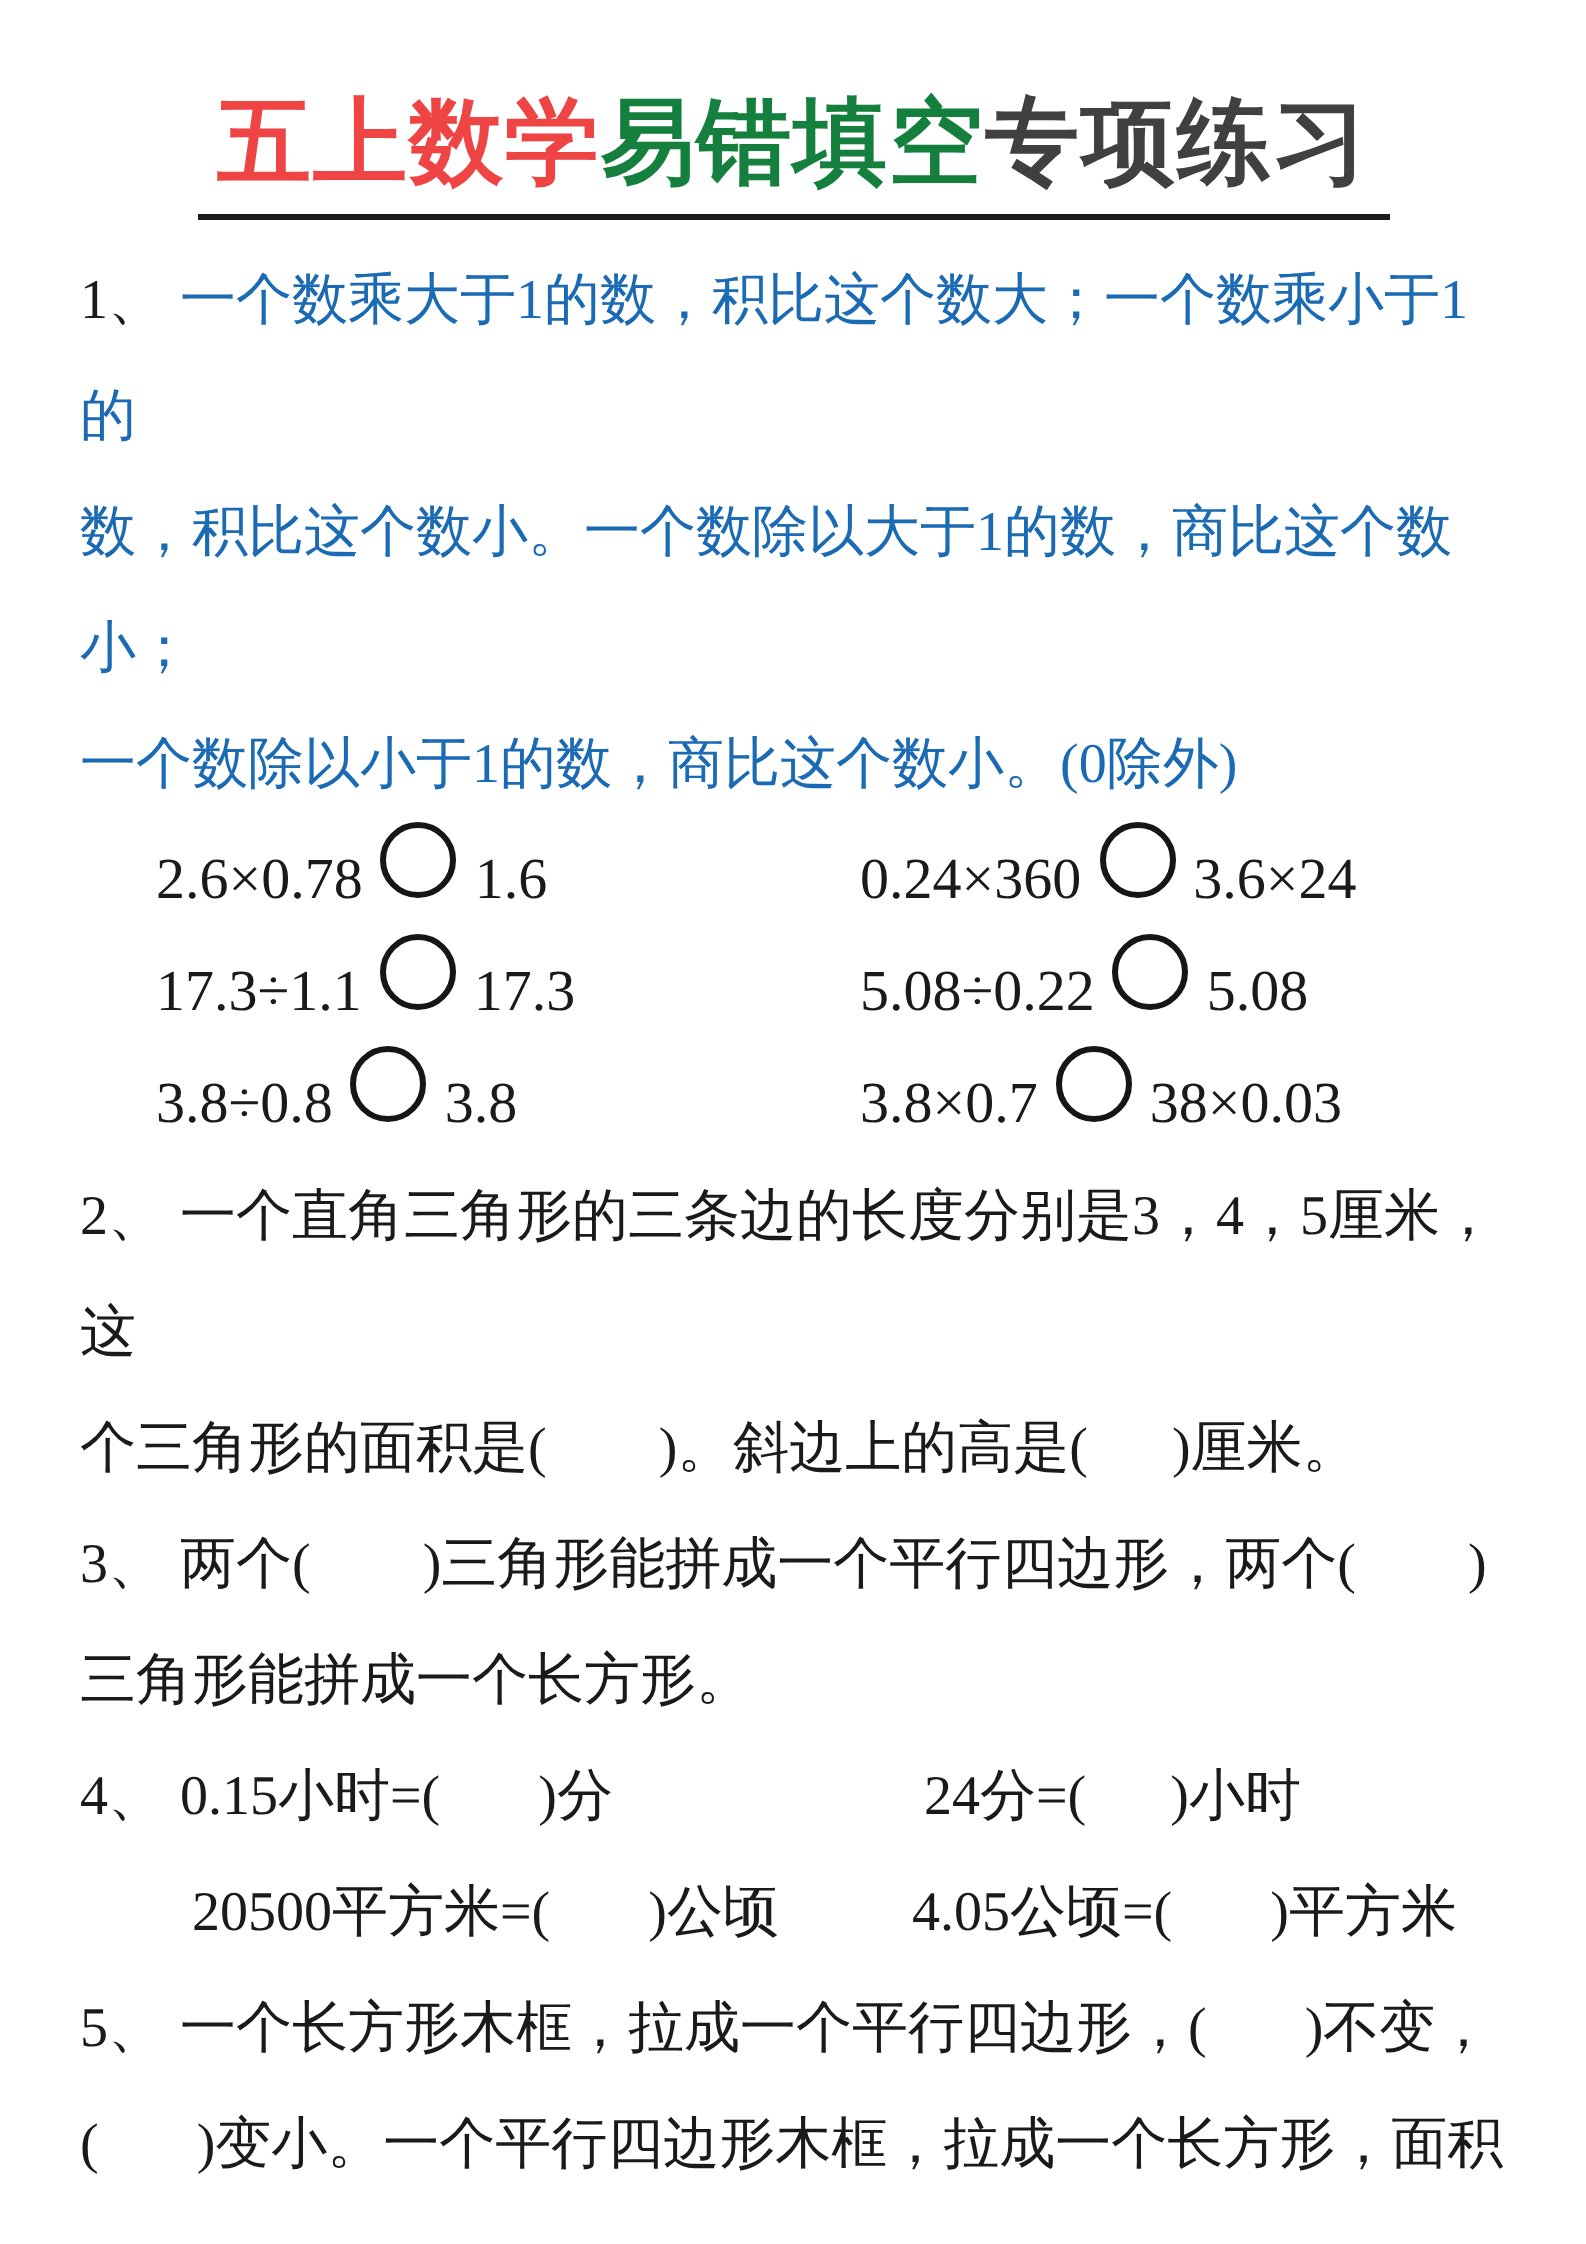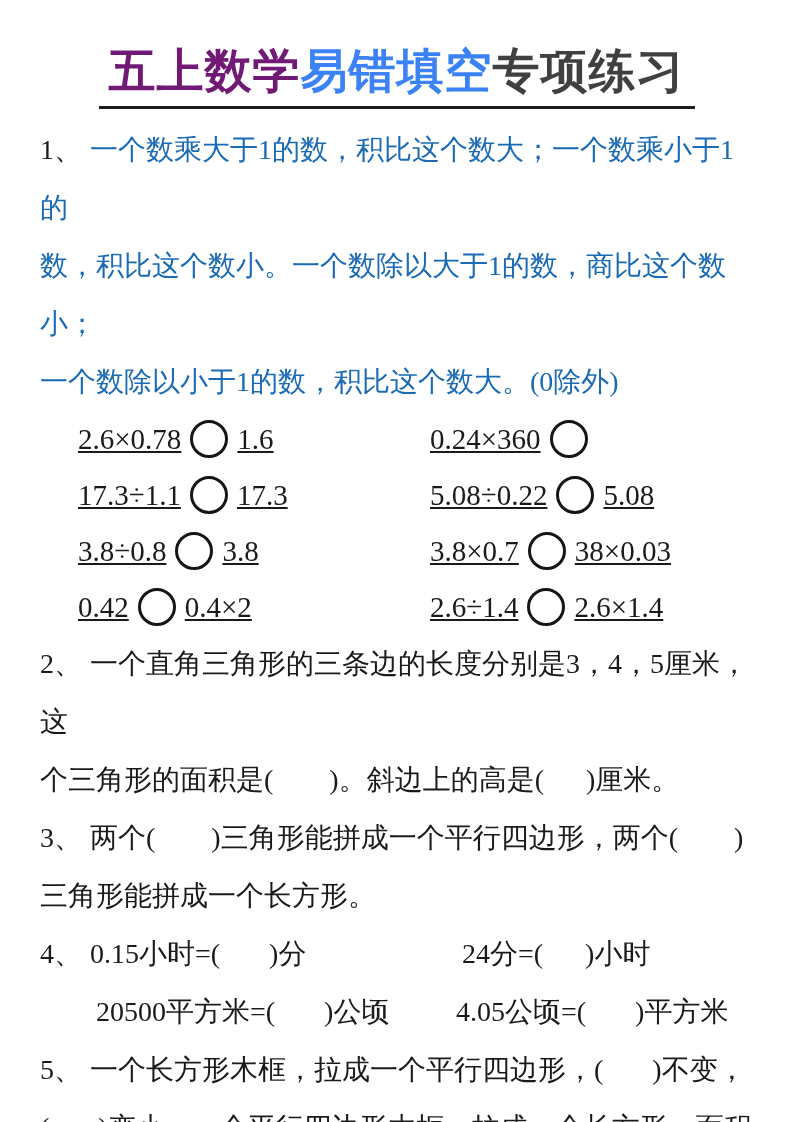--- a/index.html
+++ b/index.html
@@ -10,34 +10,34 @@
     color:#1a1a1a;
   }
   .title-wrap{text-align:center;padding-top:42px;}
   .title{
     display:inline-block;
     font-family:"Liberation Sans","DejaVu Sans",sans-serif;
     font-weight:900;font-size:47px;line-height:1.25;
     border-bottom:3px solid #1c1c1c;padding:0 10px 5px;
     letter-spacing:1px;white-space:nowrap;
   }
-  .t-black{color:#701a75;font-family:Liberation Serif, serif;}
-  .t-red{color:#3b82f6;}
+  .t-black{color:#ef4444;font-family:Liberation Serif, serif;}
+  .t-red{color:#15803d;}
   .t-blue{color:#404040;}
   .content{
     padding:12px 40px 0 40px;
     font-size:28px;line-height:58px;
   }
   .line{white-space:pre-wrap;}
   .blue{color:#1a6ab4;}
   .qnum{color:#1a1a1a;padding-right:8px;}
   
   .comp{padding-left:38px;font-size:29px;}
   .comp-row{display:flex;align-items:center;height:56px;}
-  .comp-cell{display:flex;align-items:center;white-space:nowrap;text-decoration:underline;}
+  .comp-cell{display:flex;align-items:flex-start;white-space:nowrap;}
   .comp-cell.left{width:352px;}
   .circle{
     width:38px;height:38px;border:3px solid #161616;border-radius:50%;
     margin:0 9px;flex:none;box-sizing:border-box;background:#fff;
   }
   
   .q4row{display:flex;white-space:pre-wrap;}
   .q4p1{display:inline-block;width:372px;white-space:pre-wrap;}
   .q4row2{padding-left:56px;}
   .q4row2 .q4p1{width:360px;}
@@ -51,34 +51,35 @@
     <div class="title">
       <span class="t-black">五上数学</span><span class="t-red">易错填空</span><span class="t-blue">专项练习</span>
     </div>
   </div>
 
   <div class="content">
 
     <div>
       <div class="line"><span class="qnum">1、</span><span class="blue">一个数乘大于1的数，积比这个数大；一个数乘小于1的</span></div>
       <div class="line blue">数，积比这个数小。一个数除以大于1的数，商比这个数小；</div>
-      <div class="line blue">一个数除以小于1的数，积比这个数大。(0除外)</div>
+      <div class="line blue">一个数除以小于1的数，商比这个数小。(0除外)</div>
     </div>
 
     <div class="comp">
 
       <div class="comp-row">
         <div class="comp-cell left">
           <span>2.6×0.78</span>
           <span class="circle"></span>
           <span>1.6</span>
         </div>
         <div class="comp-cell">
           <span>0.24×360</span>
           <span class="circle"></span>
+          <span>3.6×24</span>
         </div>
       </div>
 
       <div class="comp-row">
         <div class="comp-cell left">
           <span>17.3÷1.1</span>
           <span class="circle"></span>
           <span>17.3</span>
         </div>
         <div class="comp-cell">
@@ -94,32 +95,20 @@
           <span class="circle"></span>
           <span>3.8</span>
         </div>
         <div class="comp-cell">
           <span>3.8×0.7</span>
           <span class="circle"></span>
           <span>38×0.03</span>
         </div>
       </div>
 
-      <div class="comp-row">
-        <div class="comp-cell left">
-          <span>0.42</span>
-          <span class="circle"></span>
-          <span>0.4×2</span>
-        </div>
-        <div class="comp-cell">
-          <span>2.6÷1.4</span>
-          <span class="circle"></span>
-          <span>2.6×1.4</span>
-        </div>
-      </div>
 
     </div>
 
     <div>
       <div class="line"><span class="qnum">2、</span><span>一个直角三角形的三条边的长度分别是3，4，5厘米，这</span></div>
       <div class="line">个三角形的面积是(        )。斜边上的高是(      )厘米。</div>
     </div>
 
     <div>
       <div class="line"><span class="qnum">3、</span><span>两个(        )三角形能拼成一个平行四边形，两个(        )</span></div>

